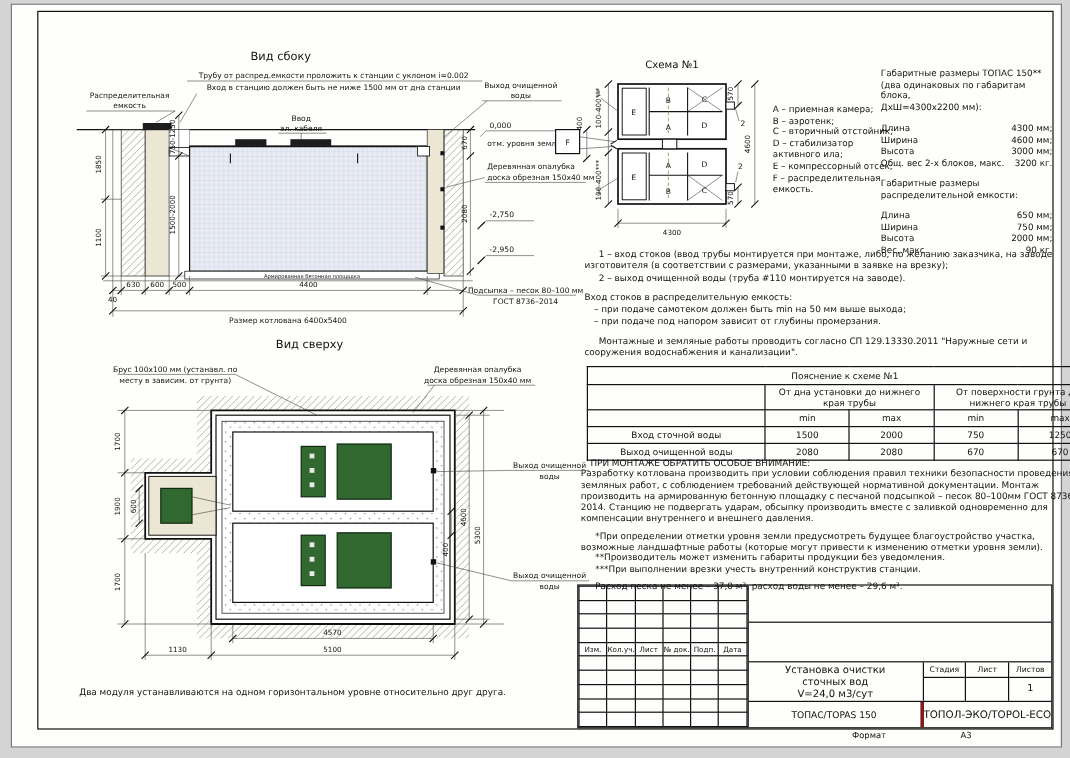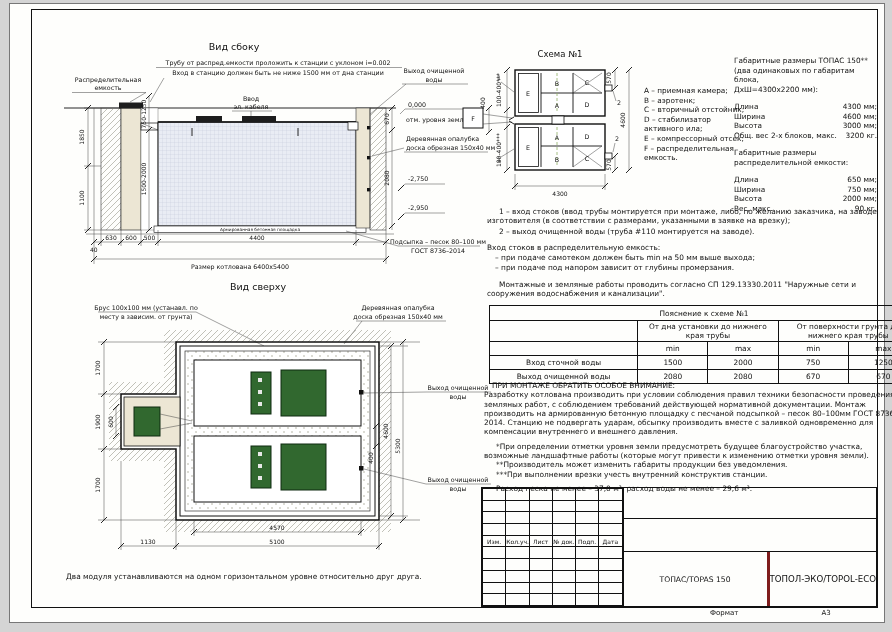--- a/index.html
+++ b/index.html
@@ -52,21 +52,21 @@
   .tbr4{flex:1;display:flex}
   .doc-title{width:146px;border-right:1px solid #111;box-sizing:border-box;text-align:center;font-size:8.4px;line-height:10px;padding-top:1px}
   .stage-cols{flex:1;display:flex}
   .scol{flex:1;display:flex;flex-direction:column;border-right:1px solid #111}
   .scol:last-child{border-right:none}
   .scol .h{height:12px;border-bottom:1px solid #111;text-align:center;font-size:6.4px;line-height:12px}
   .scol .v{flex:1;text-align:center;font-size:8px;line-height:18px}
   .model-cell{width:146px;border-right:3px solid #7f1d1d;box-sizing:border-box;text-align:center;font-size:7.6px;display:flex;align-items:center;justify-content:center}
   .company-cell{flex:1;text-align:center;font-size:8.6px;display:flex;align-items:center;justify-content:center;white-space:nowrap;overflow:hidden}
   .format-note{position:absolute;top:605px;left:700px;width:150px;display:flex;font-size:7px}
-  .format-note span:first-child{margin-right:83px}
+  .format-note span:first-child{margin-right:62px}
 </style>
 </head>
 <body>
 
 <div class="sheet">
 <div class="frame">
 
 
   <svg class="abs" style="left:14px;top:28px" width="462" height="240" viewBox="0 0 462 240">
     <defs>
@@ -602,20 +602,41 @@
                 <td></td>
                 <td></td>
                 <td></td>
               </tr>
       </tbody>
           </table>
     </div>
     <div class="tb-right">
       <div class="tbr1"></div>
       <div class="tbr2"></div>
+      <div class="tbr3">
+        <div class="doc-title">
+          <div>Установка очистки</div>
+          <div>сточных вод</div>
+          <div>V=24,0 м3/сут</div>
+        </div>
+        <div class="stage-cols">
+          <div class="scol">
+            <div class="h">Стадия</div>
+                <div class="v"></div>
+          </div>
+          <div class="scol">
+            <div class="h">Лист</div>
+                <div class="v"></div>
+          </div>
+          <div class="scol">
+            <div class="h">Листов</div>
+                <div class="v">1</div>
+          </div>
+        </div>
+      </div>
       <div class="tbr4">
         <div class="model-cell">ТОПАС/TOPAS 150</div>
         <div class="company-cell">ТОПОЛ-ЭКО/TOPOL-ECO</div>
       </div>
     </div>
   </div>
 
 </div>
 
 <div class="format-note">

